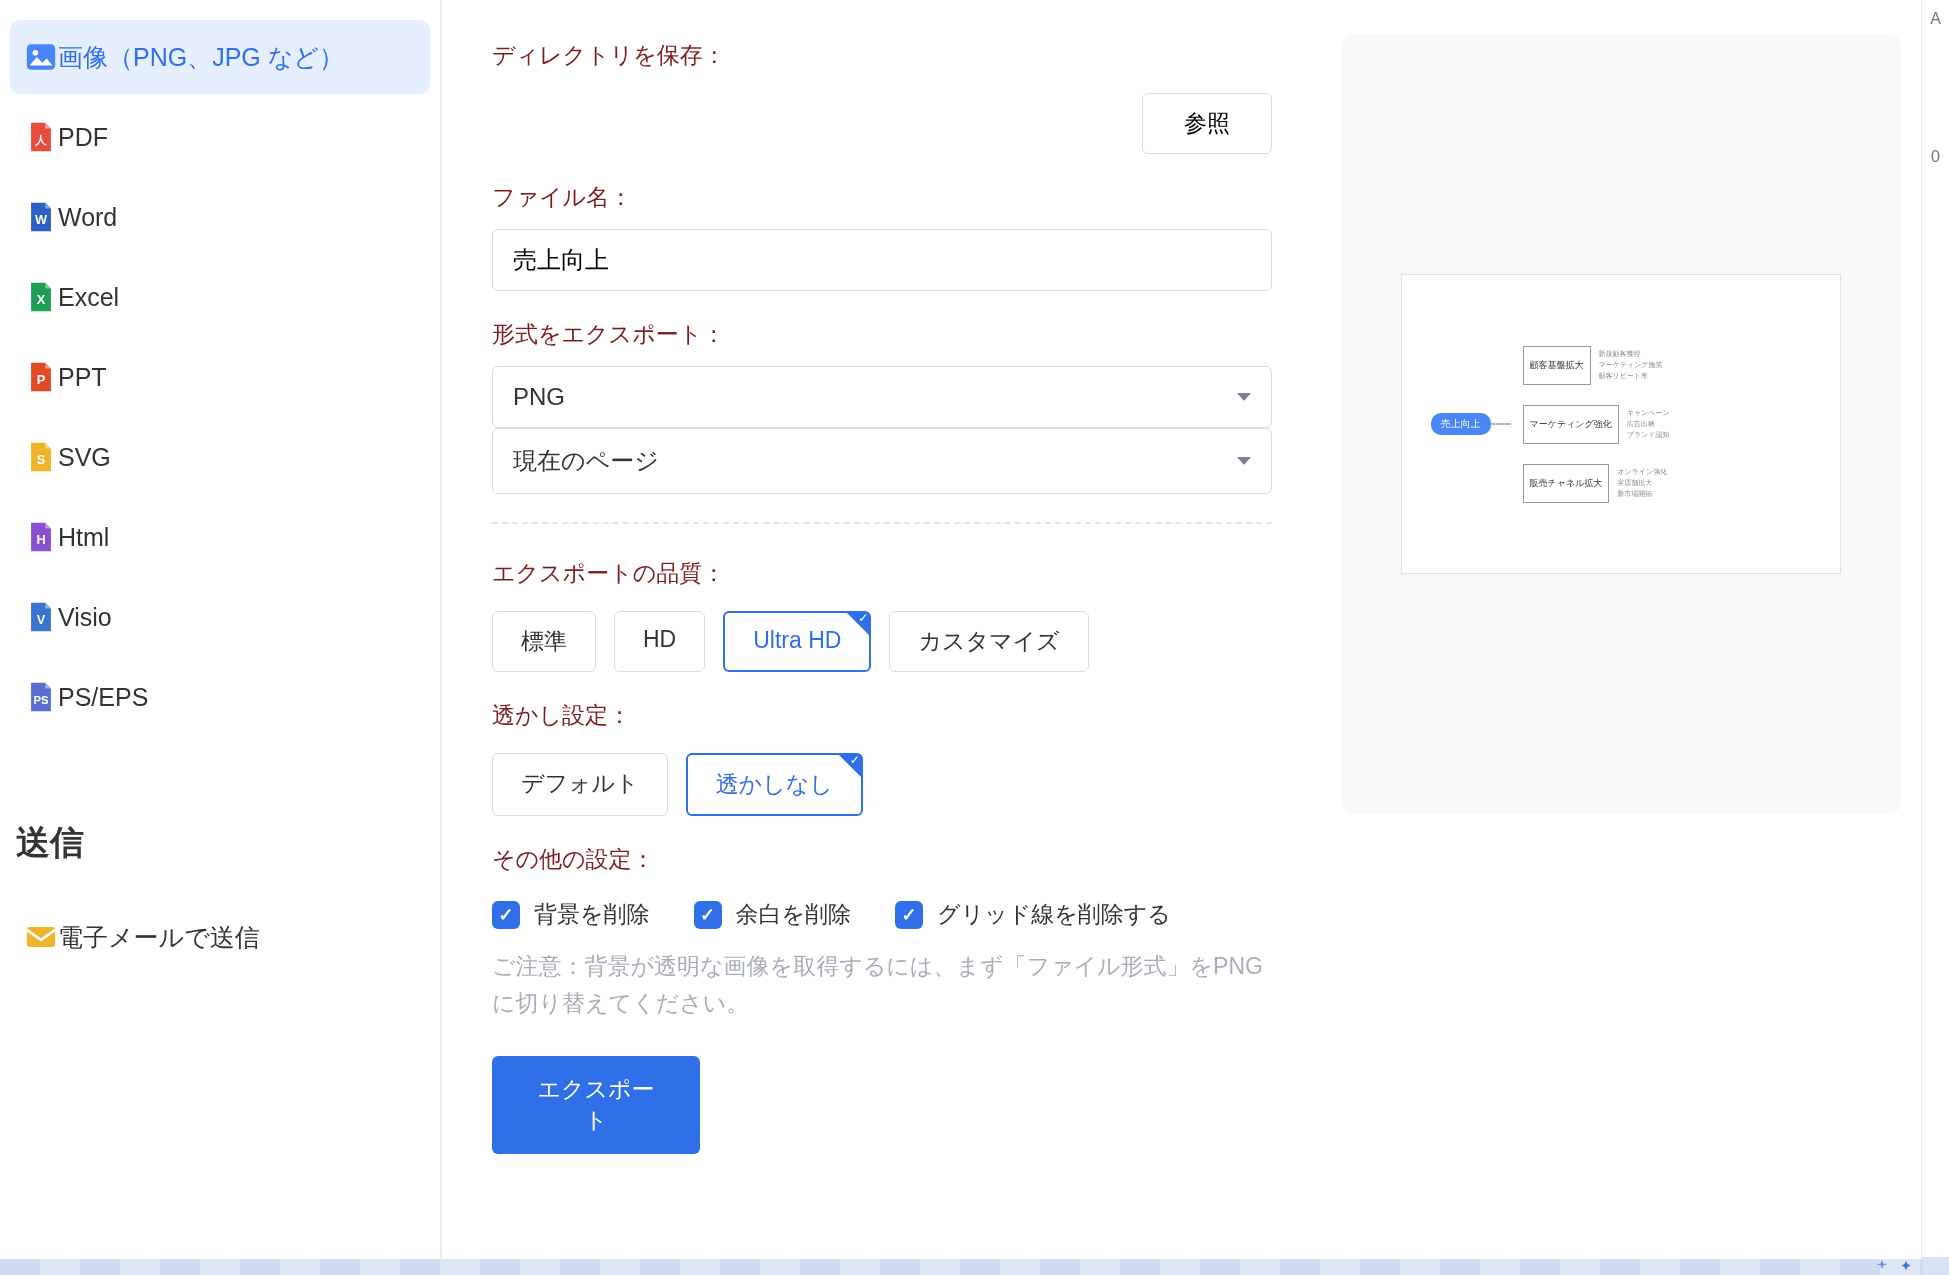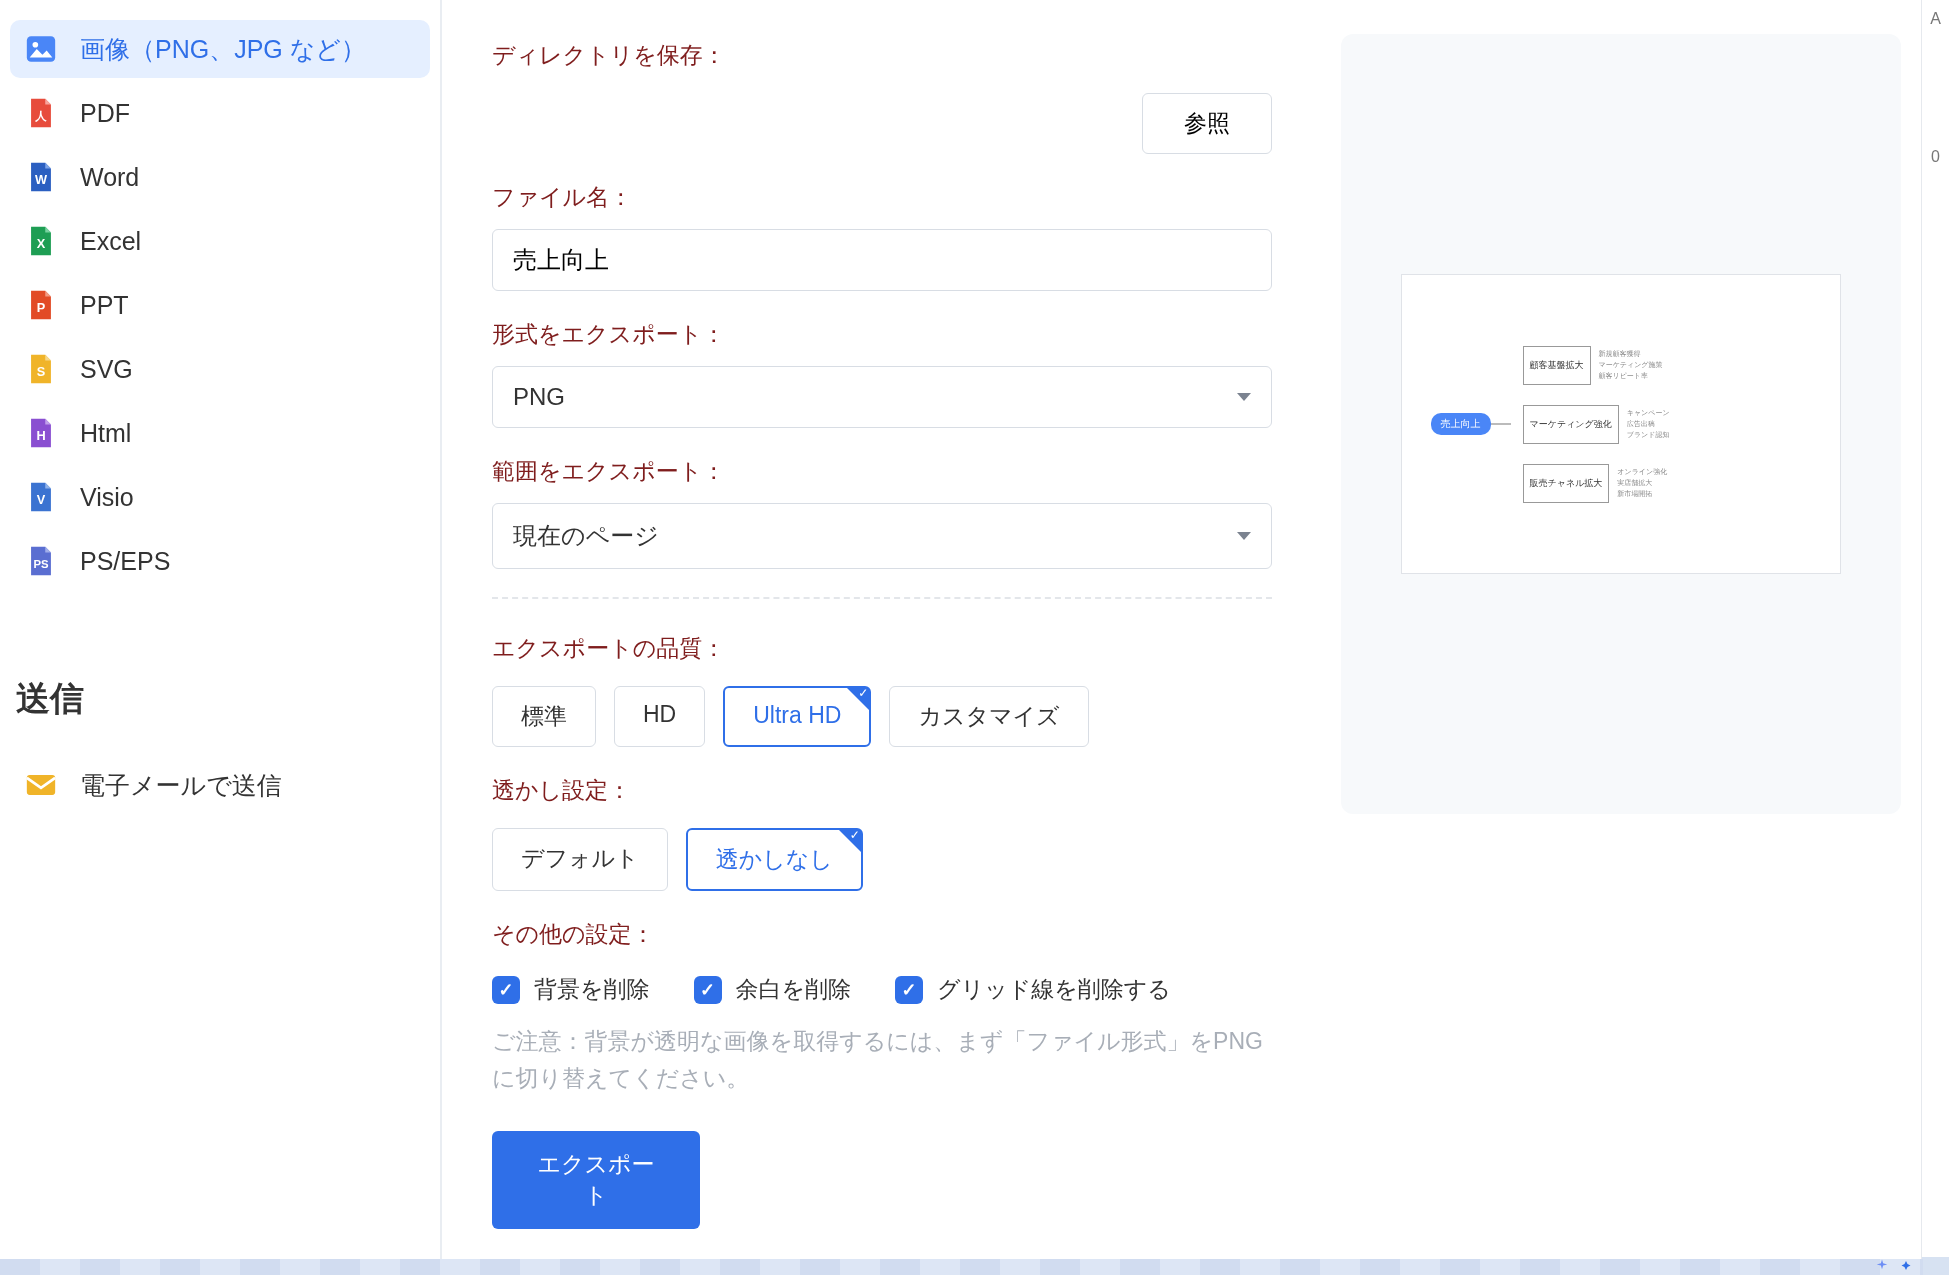--- a/index.html
+++ b/index.html
@@ -21,22 +21,21 @@
   .sidebar {
     width: 440px;
     padding: 20px 10px 20px 10px;
     display: flex;
     flex-direction: column;
     gap: 6px;
   }
   .side-item {
     display: flex;
     align-items: center;
-    gap: 22px;
-    padding: 12px 14px;
+    padding: 20px 14px;
     border-radius: 10px;
     cursor: pointer;
     font-size: 25px;
   }
   .side-item.active {
     background: #e5efff;
     color: #2f6fe8;
   }
   .side-icon {
     width: 34px;
@@ -405,21 +404,20 @@
 
       <div class="field-label">ファイル名：</div>
       <input class="text-input" type="text" value="売上向上" style="">
 
       <div class="field-label">形式をエクスポート：</div>
       <div class="select">
         <span>PNG</span>
         <span class="caret"></span>
       </div>
 
-      <div class="field-label">範囲をエクスポート：</div>
       <div class="select">
         <span>現在のページ</span>
         <span class="caret"></span>
       </div>
 
       <hr class="dashline">
 
       <div class="field-label">エクスポートの品質：</div>
       <div class="quality-row">
         <div class="chip">標準</div>

